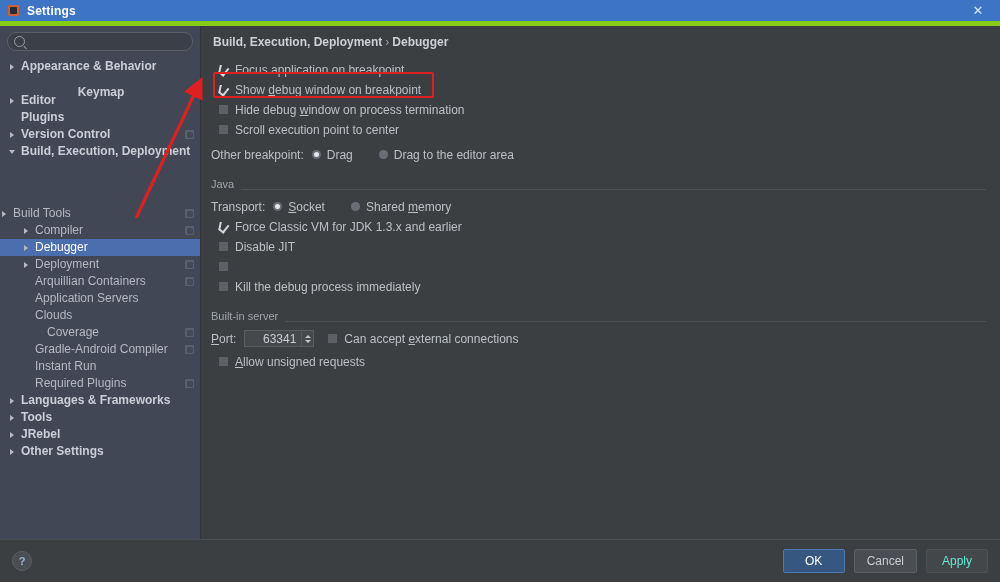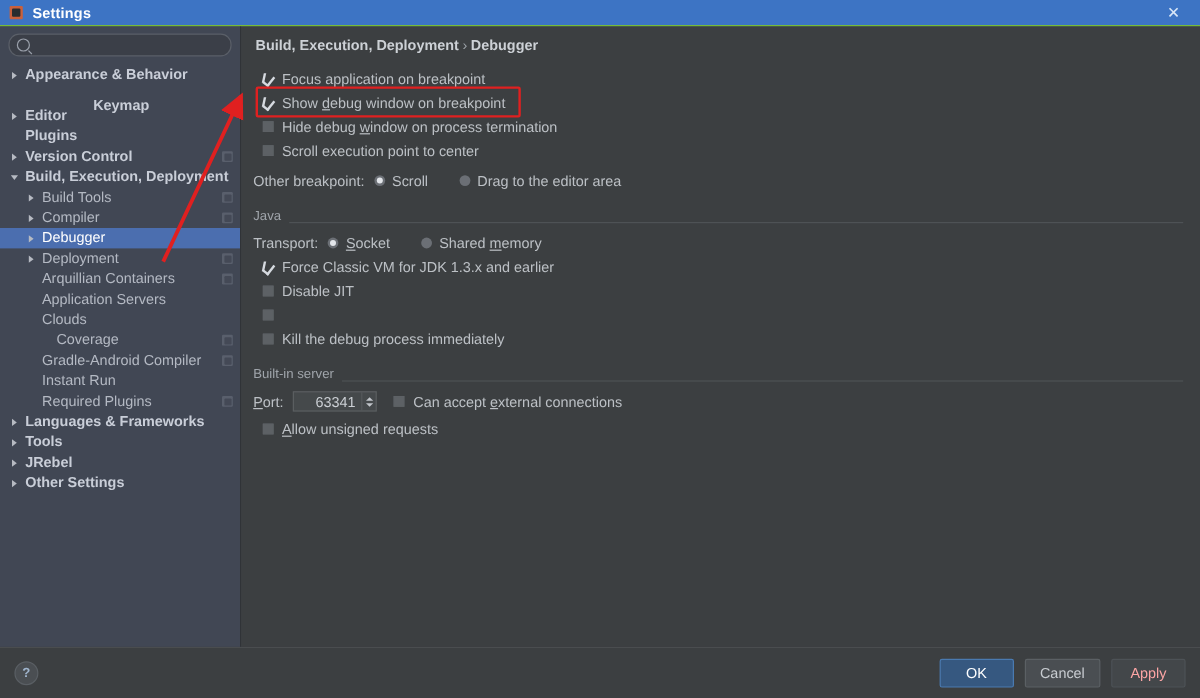--- a/index.html
+++ b/index.html
@@ -11,21 +11,21 @@
     color:#bbbbbb;
     overflow:hidden;
     position:relative;
   }
   .dialog{position:absolute;inset:0;display:flex;flex-direction:column;background:#3c3f41;}
 
   
   .titlebar{
     height:21px;flex:0 0 21px;background:#3d74c4;
     display:flex;align-items:center;position:relative;
-    border-bottom:1px solid #84cc16;
+    border-bottom:5px solid #84cc16;
   }
   .titlebar .app-icon{
     width:11px;height:11px;margin-left:8px;border-radius:1px;
     background:#c9603c;position:relative;flex:0 0 auto;
   }
   .titlebar .app-icon:after{
     content:"";position:absolute;left:2px;top:2px;width:7px;height:7px;
     background:#2a2d2f;border-radius:1px;
   }
   .titlebar .title{
@@ -175,21 +175,21 @@
     display:flex;align-items:center;justify-content:center;cursor:pointer;
   }
   .btns{margin-left:auto;display:flex;gap:9px;}
   .btn{
     min-width:62px;height:24px;padding:0 12px;border-radius:2px;
     display:flex;align-items:center;justify-content:center;
     font-size:12px;border:1px solid #5b6064;background:#4a4e52;color:#c8ccd1;
     cursor:pointer;box-sizing:border-box;
   }
   .btn.primary{background:#365880;border-color:#4a7ab0;color:#ffffff;text-align:right;}
-  .btn.disabled{color:#fca5a5;border-color:#4d5256;background:#43474a;cursor:default;}
+  .btn.disabled{color:#5eead4;border-color:#4d5256;background:#43474a;cursor:default;}
 
   
   .anno{position:absolute;inset:0;pointer-events:none;}
   .hl-box{
     position:absolute;border:2px solid #e02020;border-radius:2px;
   }
 </style>
 </head>
 <body>
 
@@ -234,21 +234,21 @@
           <div class="node bold" style="padding-left: 8px;">
             <span class="arrow right"></span>
             <span class="label">Version Control</span>
             <span class="badge"></span>
           </div>
           <div class="node bold" style="padding-left: 8px;">
             <span class="arrow down"></span>
             <span class="label">Build, Execution, Deployment</span>
             <span class="badge hidden"></span>
           </div>
-          <div class="node plain" style="padding-left: 22px;">
+          <div class="node plain" style=" margin-top: 45px;">
             <span class="arrow right"></span>
             <span class="label">Build Tools</span>
             <span class="badge"></span>
           </div>
           <div class="node plain" style="padding-left: 22px;">
             <span class="arrow right"></span>
             <span class="label">Compiler</span>
             <span class="badge"></span>
           </div>
           <div class="node plain selected" style="padding-left: 22px;">
@@ -340,21 +340,21 @@
           </div>
           <div class="row indent">
             <span class="cb"></span>
             <span class="txt">Scroll execution point to center</span>
           </div>
         </div>
 
       <div class="row" style="margin-top:6px;">
         <span class="lbl">Other breakpoint:</span>
         <span class="rb on"></span>
-        <span class="txt gap-r">Scroll</span>
+        <span class="txt gap-r">Drag</span>
         <span class="rb"></span>
         <span class="txt">Drag to the editor area</span>
       </div>
 
       <div class="section">
         <span class="st">Java</span>
         <span class="line"></span>
       </div>
 
       <div class="row">

